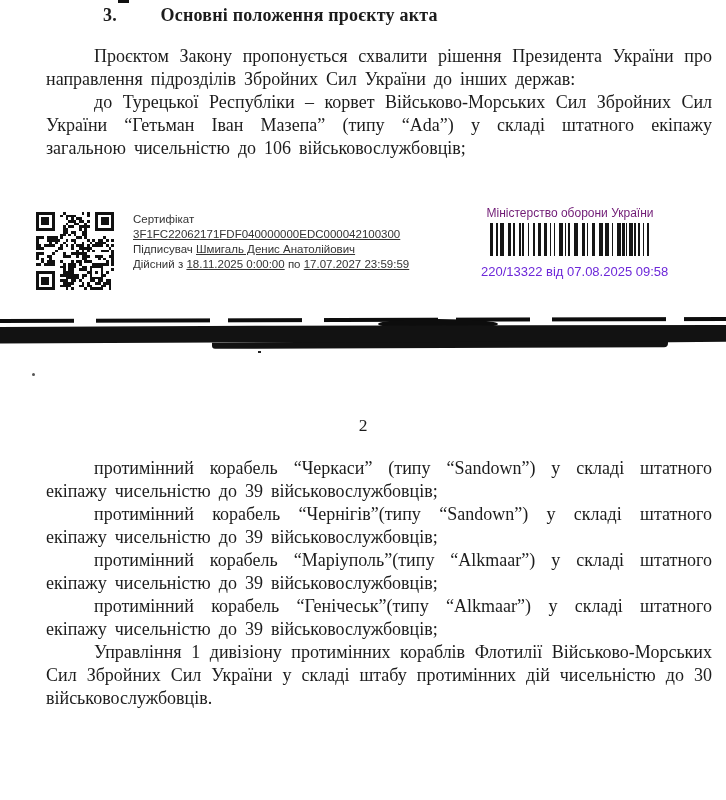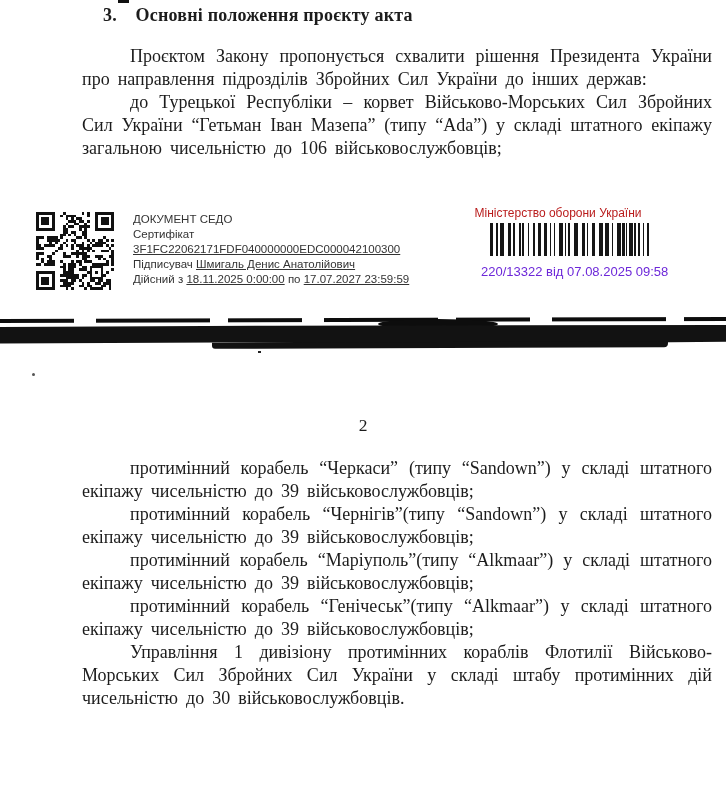--- a/index.html
+++ b/index.html
@@ -11,49 +11,49 @@
   }
   .page { position:absolute; inset:0; }
 
   
   .heading {
     position:absolute; top:5px; left:103px;
     font-size:18px; font-weight:bold; letter-spacing:.2px;
     white-space:nowrap;
   }
   .heading .sec-num { display:inline-block; }
-  .heading .sec-title { display:inline-block; margin-left:14px; }
+  .heading .sec-title { display:inline-block; margin-left:39px; }
 
   .doc-body {
     position:absolute; left:0; width:726px;
     padding-left:46px; padding-right:14px;
     font-size:18px; line-height:23px;
     text-align:justify; word-spacing:3.5px;
   }
-  .doc-body p { text-indent:48px;margin-left:36px; }
+  .doc-body p { text-indent:48px; }
   .p1-body { top:45px; }
   .p2-body { top:457px; }
 
   
   .qr {
     position:absolute; left:36px; top:212px; width:78px; height:78px;
   }
   .qr svg { width:100%; height:100%; shape-rendering:crispEdges; }
   .sedo-text {
     position:absolute; left:133px; top:212px; width:330px;
     font-family:"Liberation Sans", sans-serif;
     font-size:11.5px; line-height:15px; color:#333333;
   }
   .sedo-text .val { text-decoration:underline; }
 
   
   .reg-org {
-    position:absolute; left:468px; top:206px; width:180px;
+    position:absolute; left:480px; top:206px; width:180px;
     font-family:"Liberation Sans", sans-serif;
-    font-size:12px; line-height:14px; color:#b91c1c; text-align:center;
+    font-size:12px; line-height:14px; color:#701a75; text-align:center;
     white-space:nowrap;
   }
   .barcode {
     position:absolute; left:490px; top:223px; width:162px; height:33px;
   }
   .barcode svg { width:100%; height:100%; shape-rendering:crispEdges; }
   .reg-num {
     position:absolute; left:481px; top:264px; width:210px;
     font-family:"Liberation Sans", sans-serif;
     font-size:13px; color:#6d28d9; white-space:nowrap;
@@ -397,21 +397,20 @@
         <rect x="24" y="2" width="3" height="3" fill="#111"></rect>
         <rect x="0" y="22" width="7" height="7" fill="#111"></rect>
         <rect x="1" y="23" width="5" height="5" fill="#fff"></rect>
         <rect x="2" y="24" width="3" height="3" fill="#111"></rect>
         <rect x="20" y="20" width="5" height="5" fill="#111"></rect>
         <rect x="21" y="21" width="3" height="3" fill="#fff"></rect>
         <rect x="22" y="22" width="1" height="1" fill="#111"></rect>
       </svg>
   </div>
   <div class="sedo-text">
-    <div>ДОКУМЕНТ СЕДО</div>
     <div>
       <span>Сертифікат</span>
       <span class="val">3F1FC22062171FDF040000000EDC000042100300</span>
     </div>
     <div>
       <span>Підписувач</span>
       <span class="val">Шмигаль Денис Анатолійович</span>
     </div>
     <div>
       <span>Дійсний з</span>

